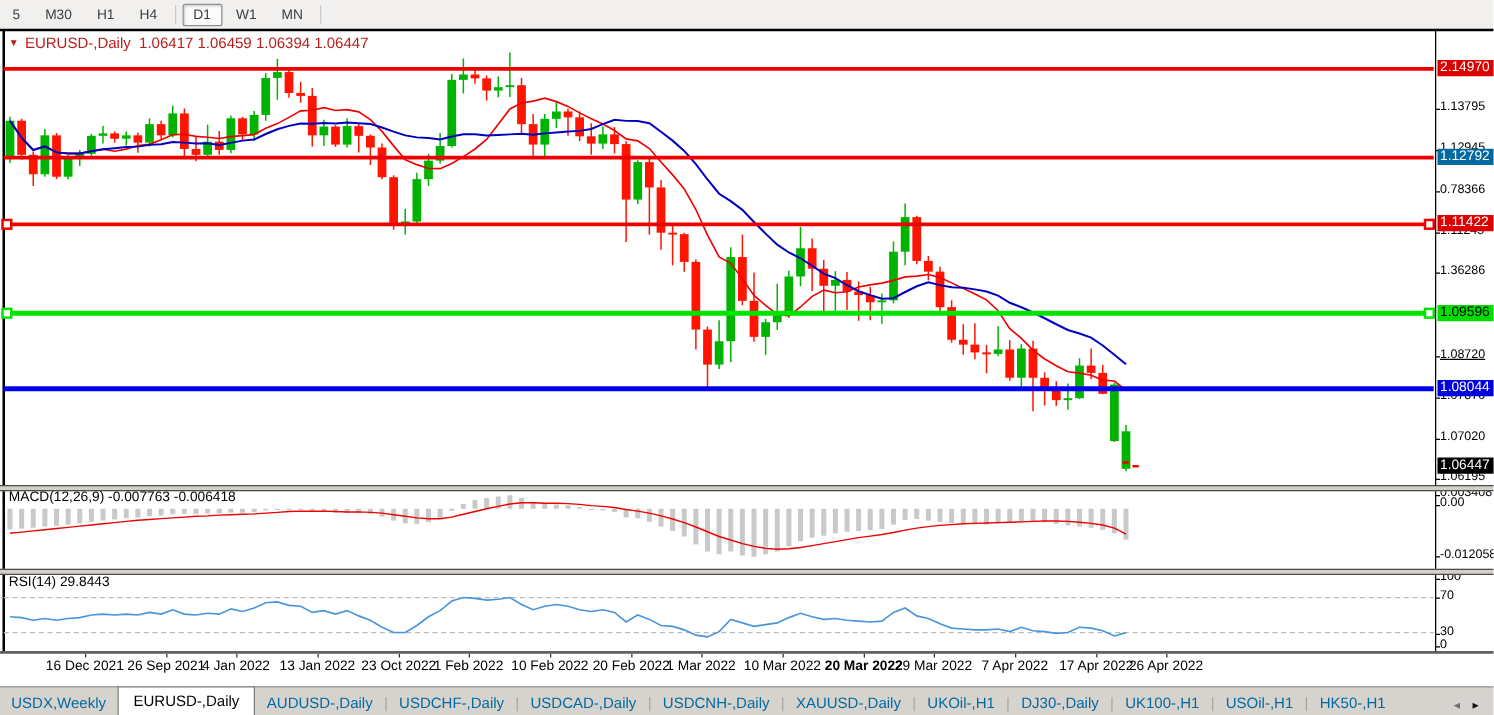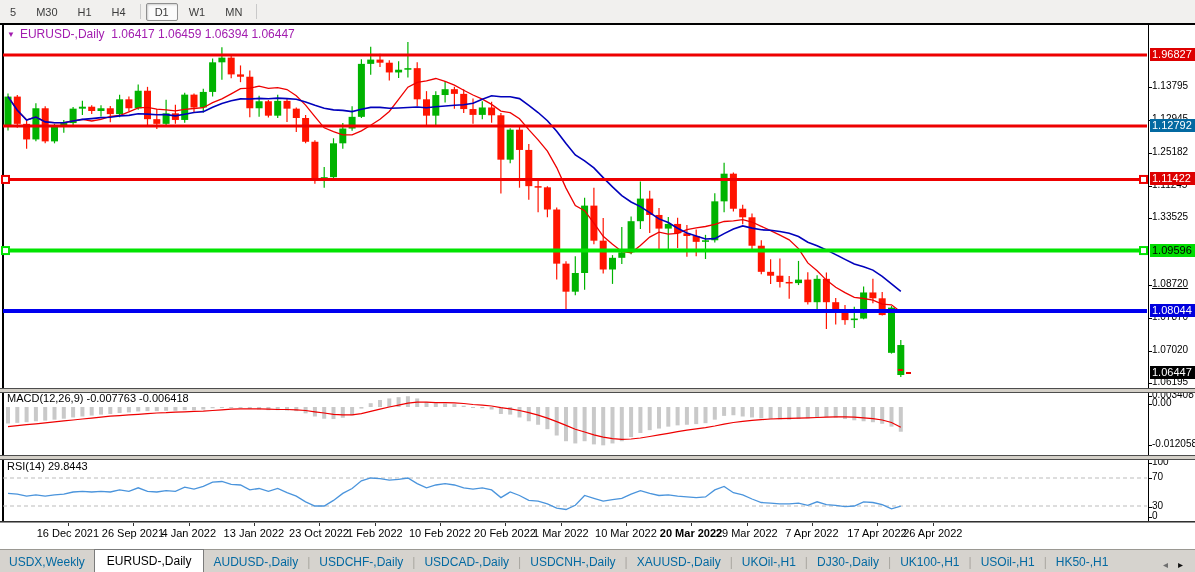--- a/index.html
+++ b/index.html
@@ -14,21 +14,21 @@
   .tf-btn.active{background:#fbfbfb;border:1px solid #8f8f8f;border-radius:2px;
                  box-shadow:inset 1px 1px 2px rgba(0,0,0,.18);}
   .tf-sep{display:inline-block;width:1px;height:15px;background:#c9c9c9;margin:0 4px;}
 
   
   #chart-window{position:absolute;left:0;top:23px;width:1195px;height:526px;background:#fff;
                 border-top:2px solid #000;}
   #left-border{position:absolute;left:2px;top:24px;width:2px;height:497px;background:#000;}
   #axis-vline{position:absolute;left:1148px;top:24px;width:1px;height:497px;background:#000;}
 
-  #chart-title{position:absolute;left:7px;top:27px;font-size:12px;color:#a21caf;z-index:6;white-space:nowrap;}
+  #chart-title{position:absolute;left:7px;top:27px;font-size:12px;color:#b91c1c;z-index:6;white-space:nowrap;}
   #chart-title .tri{font-size:8px;vertical-align:1px;margin-right:5px;}
 
   .panel-divider{position:absolute;left:0;width:1195px;height:3px;background:#d4d0c8;
                  border-top:1px solid #4d4d4d;border-bottom:1px solid #4d4d4d;z-index:5;}
   #divider-1{top:388px;}
   #divider-2{top:455px;}
   #axis-top-border{position:absolute;left:0;top:521px;width:1195px;height:1px;background:#303030;z-index:5;
                    border-bottom:1px solid #909090;}
 
   #macd-label,#rsi-label{position:absolute;left:7px;font-size:11px;color:#000;z-index:6;white-space:nowrap;}
@@ -408,35 +408,35 @@
   <div id="macd-label">MACD(12,26,9) -0.007763 -0.006418</div>
   <div id="divider-2" class="panel-divider"></div>
   <div id="rsi-label">RSI(14) 29.8443</div>
   <div id="axis-top-border"></div>
 
   <div id="price-axis">
       <div class="axis-label" style="top: 80.0484px;">1.13795</div>
       <div class="axis-tick" style="top: 87.0484px;"></div>
       <div class="axis-label" style="top: 113.148px;">1.12945</div>
       <div class="axis-tick" style="top: 120.148px;"></div>
-      <div class="axis-label" style="top: 146.248px;">1.25182</div>
+      <div class="axis-label" style="top: 146.248px;">0.78366</div>
       <div class="axis-tick" style="top: 153.248px;"></div>
       <div class="axis-label" style="top: 179.348px;">1.11245</div>
       <div class="axis-tick" style="top: 186.348px;"></div>
-      <div class="axis-label" style="top: 211.474px;">1.33525</div>
+      <div class="axis-label" style="top: 211.474px;">1.36286</div>
       <div class="axis-tick" style="top: 218.474px;"></div>
       <div class="axis-label" style="top: 277.674px; text-decoration: underline;">1.08720</div>
       <div class="axis-tick" style="top: 284.674px;"></div>
       <div class="axis-label" style="top: 310.774px;">1.07870</div>
       <div class="axis-tick" style="top: 317.774px;"></div>
       <div class="axis-label" style="top: 343.874px;">1.07020</div>
       <div class="axis-tick" style="top: 350.874px;"></div>
       <div class="axis-label" style="top: 376px;">1.06195</div>
       <div class="axis-tick" style="top: 383px;"></div>
-      <div class="axis-badge" style="top: 48px; background: rgb(221, 0, 0); color: rgb(255, 255, 255);">1.96827</div>
+      <div class="axis-badge" style="top: 48px; background: rgb(221, 0, 0); color: rgb(255, 255, 255);">2.14970</div>
       <div class="axis-badge" style="top: 119.106px; background: #0369a1; color: rgb(255, 255, 255);">1.12792</div>
       <div class="axis-badge" style="top: 172.455px; background: rgb(221, 0, 0); color: rgb(255, 255, 255);">1.11422</div>
       <div class="axis-badge" style="top: 243.562px; background: rgb(0, 221, 0); color: rgb(0, 0, 0);">1.09596</div>
       <div class="axis-badge" style="top: 303.998px; background: rgb(0, 0, 221); color: rgb(255, 255, 255);">1.08044</div>
       <div class="axis-badge" style="top: 366.187px; background: rgb(0, 0, 0); color: rgb(255, 255, 255);">1.06447</div>
       <div class="axis-label" style="top: 389px;">0.003408</div>
       <div class="axis-tick" style="top: 396px;"></div>
       <div class="axis-label" style="top: 397px;">0.00</div>
       <div class="axis-tick" style="top: 404px;"></div>
       <div class="axis-label" style="top: 438px;">-0.012058</div>

